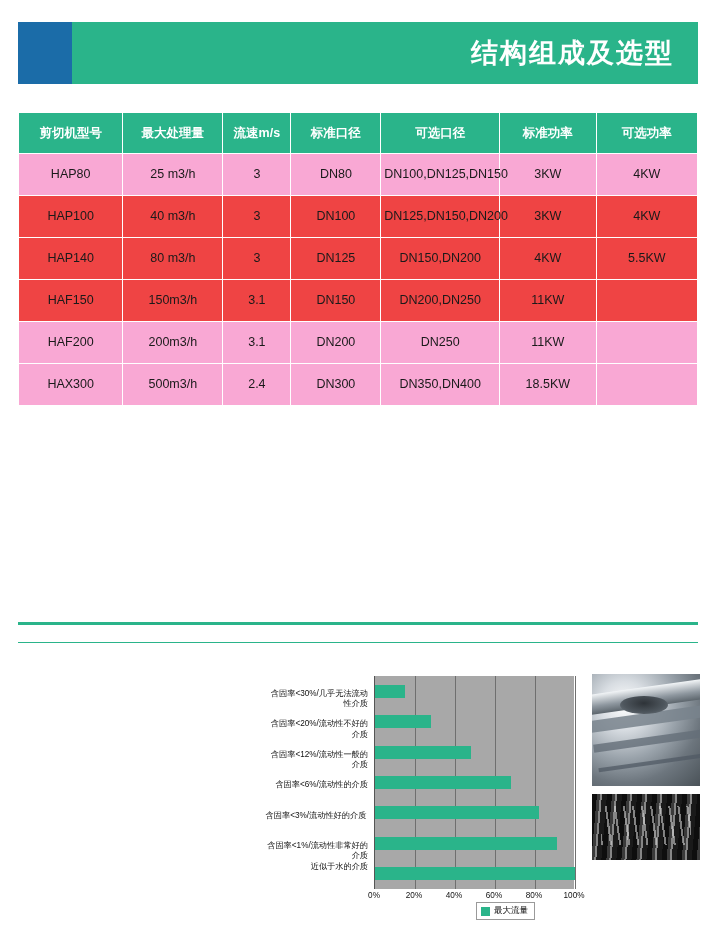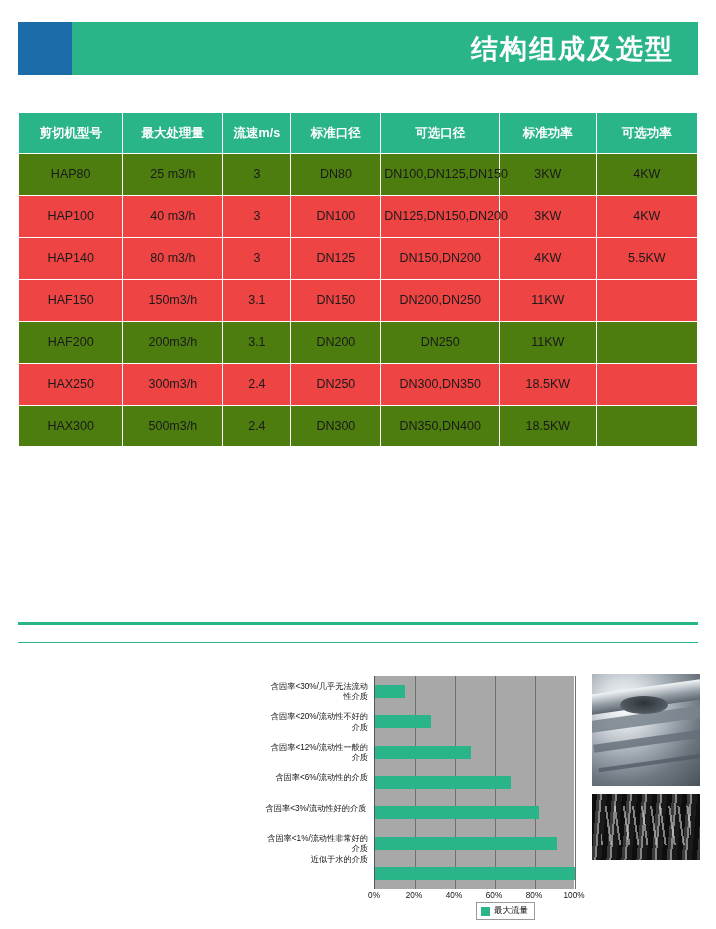--- a/index.html
+++ b/index.html
@@ -13,21 +13,21 @@
     position: relative;
     width: 716px; height: 929px;
     overflow: hidden;
     background: #ffffff;
   }
 
   
   .header {
     position: absolute;
     left: 18px; top: 22px;
-    width: 680px; height: 53px;
+    width: 680px; height: 62px;
     display: flex;
     align-items: stretch;
   }
   .header-blue {
     width: 54px;
     background: #1b6ca8;
   }
   .header-green {
     flex: 1;
     background: #2ab48a;
@@ -65,21 +65,21 @@
     line-height: 1.3;
   }
   table.spec td {
     font-size: 12.5px;
     color: #1a1a1a;
     text-align: center;
     padding: 12px 3px;
     border: 1px solid #ffffff;
     line-height: 1.35;
   }
-  table.spec tr.alt td { background: #4d7c0f; }
+  table.spec tr.alt td { background: #f9a8d4; }
   table.spec tr.plain td { background: #ef4444; }
 
   .col0 { width: 14.4%; }
   .col1 { width: 13.8%; }
   .col2 { width: 9.4%; }
   .col3 { width: 12.4%; }
   .col4 { width: 16.4%; }
   .col5 { width: 13.3%; }
   .col6 { width: 14.0%; }
 
@@ -140,20 +140,21 @@
     background: #2ab48a;
   }
   .cat-label {
     position: absolute;
     right: 212px;
     width: 104px;
     text-align: right;
     font-size: 8.2px;
     color: #111;
     line-height: 1.25;
+    margin-top: 7px;
   }
   .x-axis {
     position: absolute;
     left: 110px; top: 219px;
     width: 200px;
     height: 16px;
   }
   .x-tick {
     position: absolute;
     font-size: 8.2px;
@@ -296,29 +297,20 @@
           <td>11KW</td>
           <td></td>
         </tr>
         <tr class="alt">
           <td>HAF200</td>
           <td>200m3/h</td>
           <td>3.1</td>
           <td>DN200</td>
           <td>DN250</td>
           <td>11KW</td>
-          <td></td>
-        </tr>
-        <tr class="plain">
-          <td>HAX250</td>
-          <td>300m3/h</td>
-          <td>2.4</td>
-          <td>DN250</td>
-          <td>DN300,DN350</td>
-          <td>18.5KW</td>
           <td></td>
         </tr>
         <tr class="alt">
           <td>HAX300</td>
           <td>500m3/h</td>
           <td>2.4</td>
           <td>DN300</td>
           <td>DN350,DN400</td>
           <td>18.5KW</td>
           <td></td>

